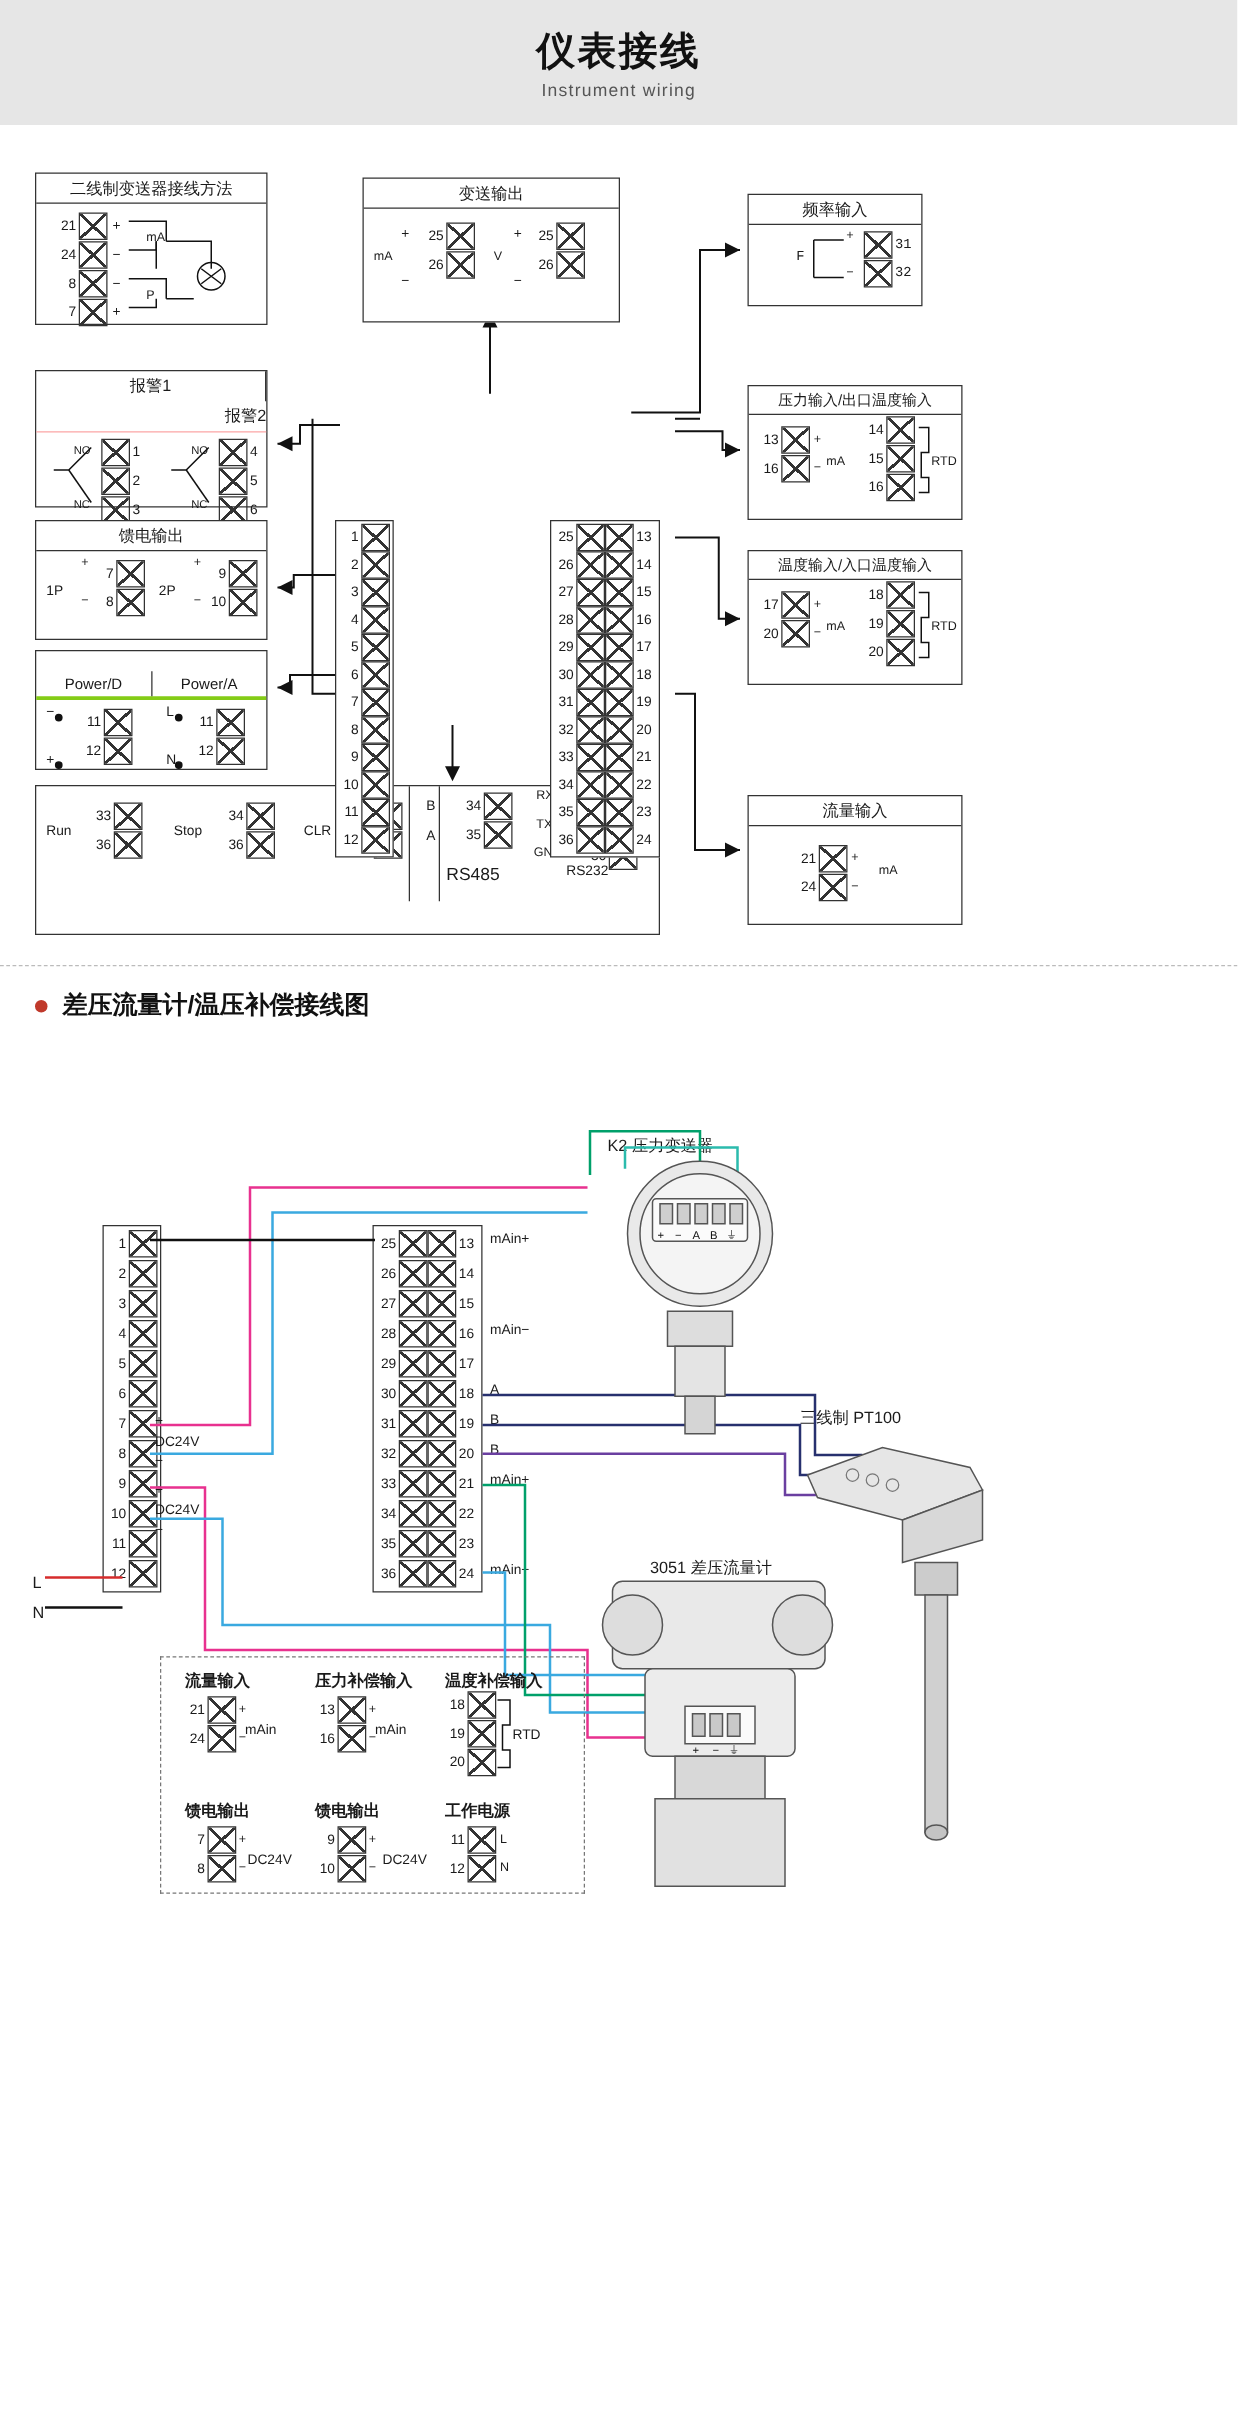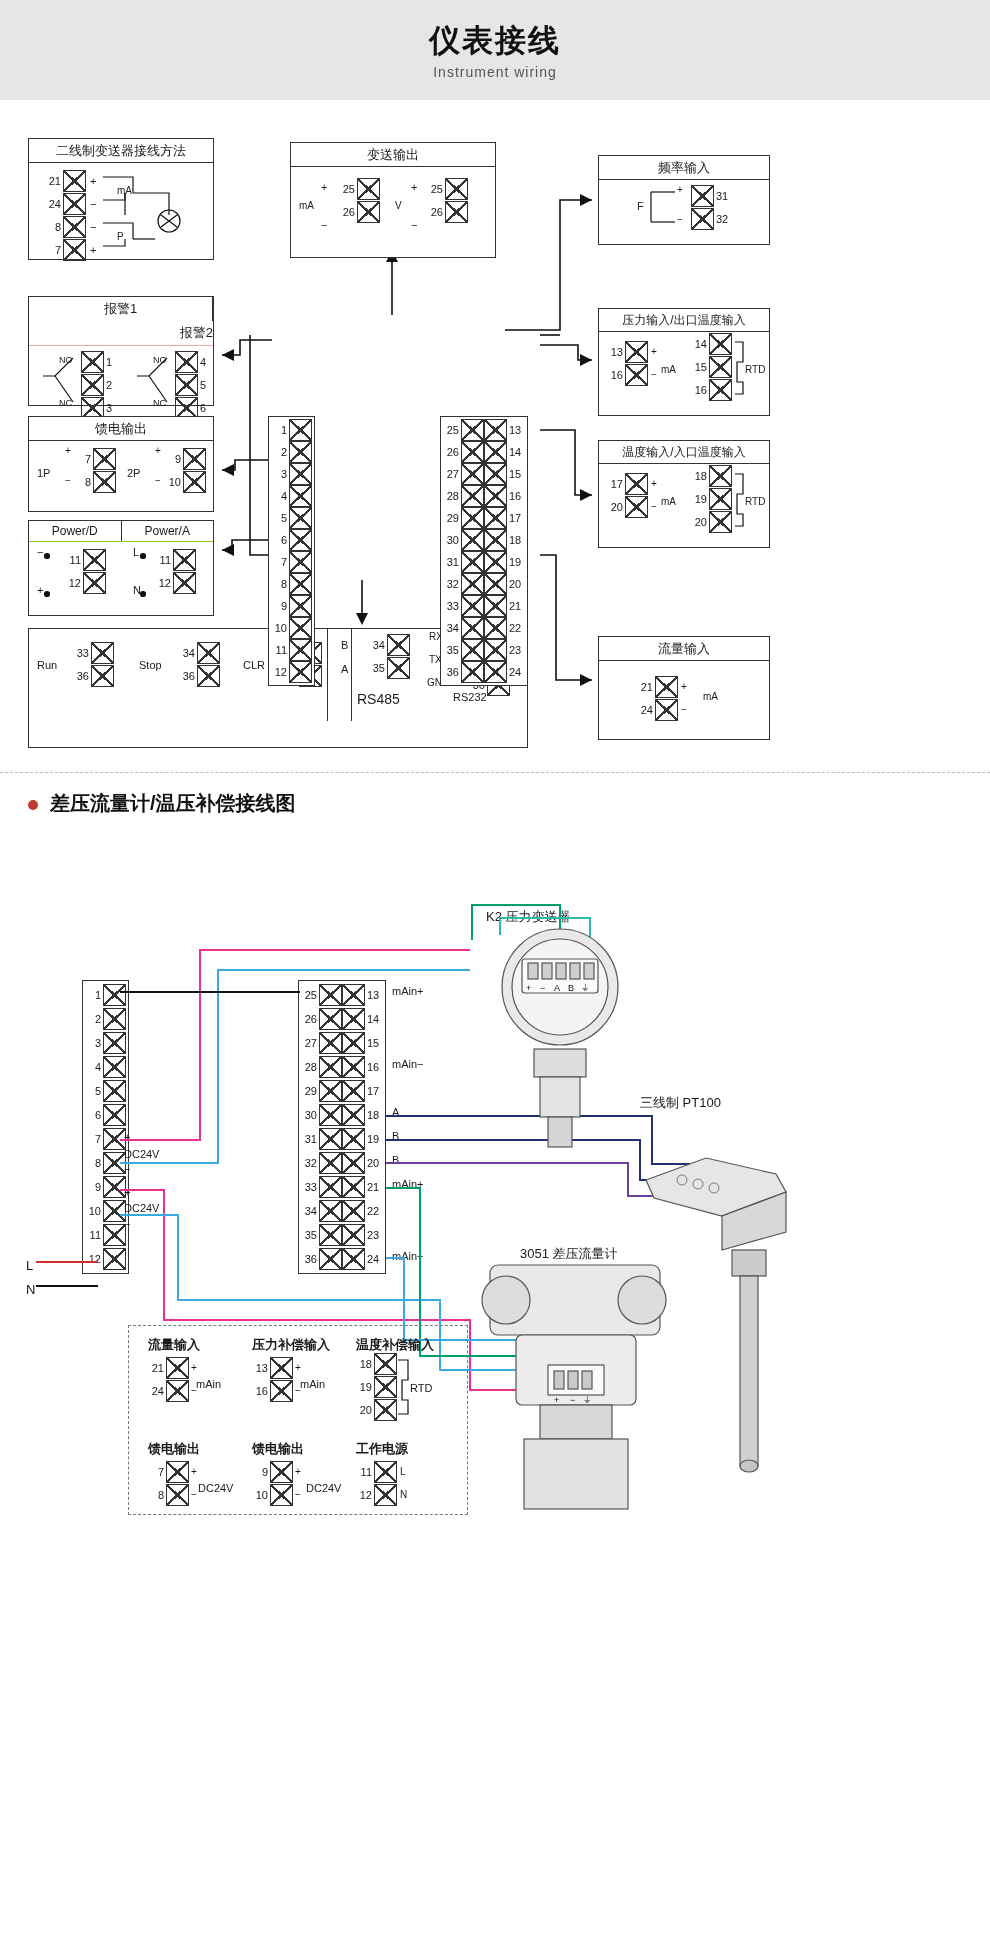--- a/index.html
+++ b/index.html
@@ -195,21 +195,21 @@
         <div class="row">
             <span class="lbl">26</span>
             <span class="big-cell">
               <span class="screw"></span>
             </span>
           </div>
       </div>
     </div>
   </div>
 
-  <div class="box" style="left:598px; top:155px; width:172px; height:90px;">
+  <div class="box" style="left:598px; top:155px; width:140px; height:90px;font-family:Liberation Mono, monospace;">
     <div class="cap">频率输入</div>
     <div class="body" style="position:relative; height:64px;">
       <div style="position:absolute; left:38px; top:20px; font-size:11px;">F</div>
       <div style="position:absolute; left:78px; top:4px; font-size:10px;">+</div>
       <div style="position:absolute; left:78px; top:34px; font-size:10px;">−</div>
       <div style="position:absolute; left:92px; top:4px;">
         <div class="row">
             <span class="big-cell">
               <span class="screw"></span>
             </span>
@@ -328,21 +328,21 @@
             <span class="lbl">10</span>
             <span class="big-cell">
               <span class="screw"></span>
             </span>
           </div>
       </div>
     </div>
   </div>
 
   <div class="box" style="left:28px; top:520px; width:186px; height:96px;">
-    <div style="display:flex; border-bottom:1px solid #84cc16;">
+    <div style="display:flex; border-bottom:3px solid #84cc16;margin-top:16px;">
       <div style="flex:1; text-align:center; font-size:12px; padding:3px 0; border-right:1px solid #333;">Power/D</div>
       <div style="flex:1; text-align:center; font-size:12px; padding:3px 0;">Power/A</div>
     </div>
     <div class="body" style="position:relative; height:70px;">
       <div style="position:absolute; left:8px; top:4px; font-size:11px;">−</div>
       <div style="position:absolute; left:8px; top:42px; font-size:11px;">+</div>
       <div style="position:absolute; left:36px; top:6px;">
         <div class="row">
             <span class="lbl">11</span>
             <span class="big-cell">
@@ -833,21 +833,21 @@
         </div>
     </div>
   </div>
 
   <div class="divider" style="top:772px;"></div>
 
   <div class="bullet" style="left:28px; top:800px;"></div>
   <div class="sec-title" style="left:50px; top:790px;">差压流量计/温压补偿接线图</div>
 
   <div class="lbl-abs" style="left:486px; top:908px; font-size:13px;">K2  压力变送器</div>
-  <div class="lbl-abs" style="left:640px; top:1094px; font-size:13px;">三线制  PT100</div>
+  <div class="lbl-abs" style="left:640px; top:1125px; font-size:13px;">三线制  PT100</div>
   <div class="lbl-abs" style="left:520px; top:1245px; font-size:13px;">3051  差压流量计</div>
 
   <div style="position:absolute; left:82px; top:980px;">
     <div style="position:relative; border:1px solid #333; background:#fff; padding:2px;">
       <div id="s2-left">
           <div class="row" style="height: 24px;">
             <span class="lbl">1</span>
             <span class="big-cell">
               <span class="screw"></span>
             </span>

